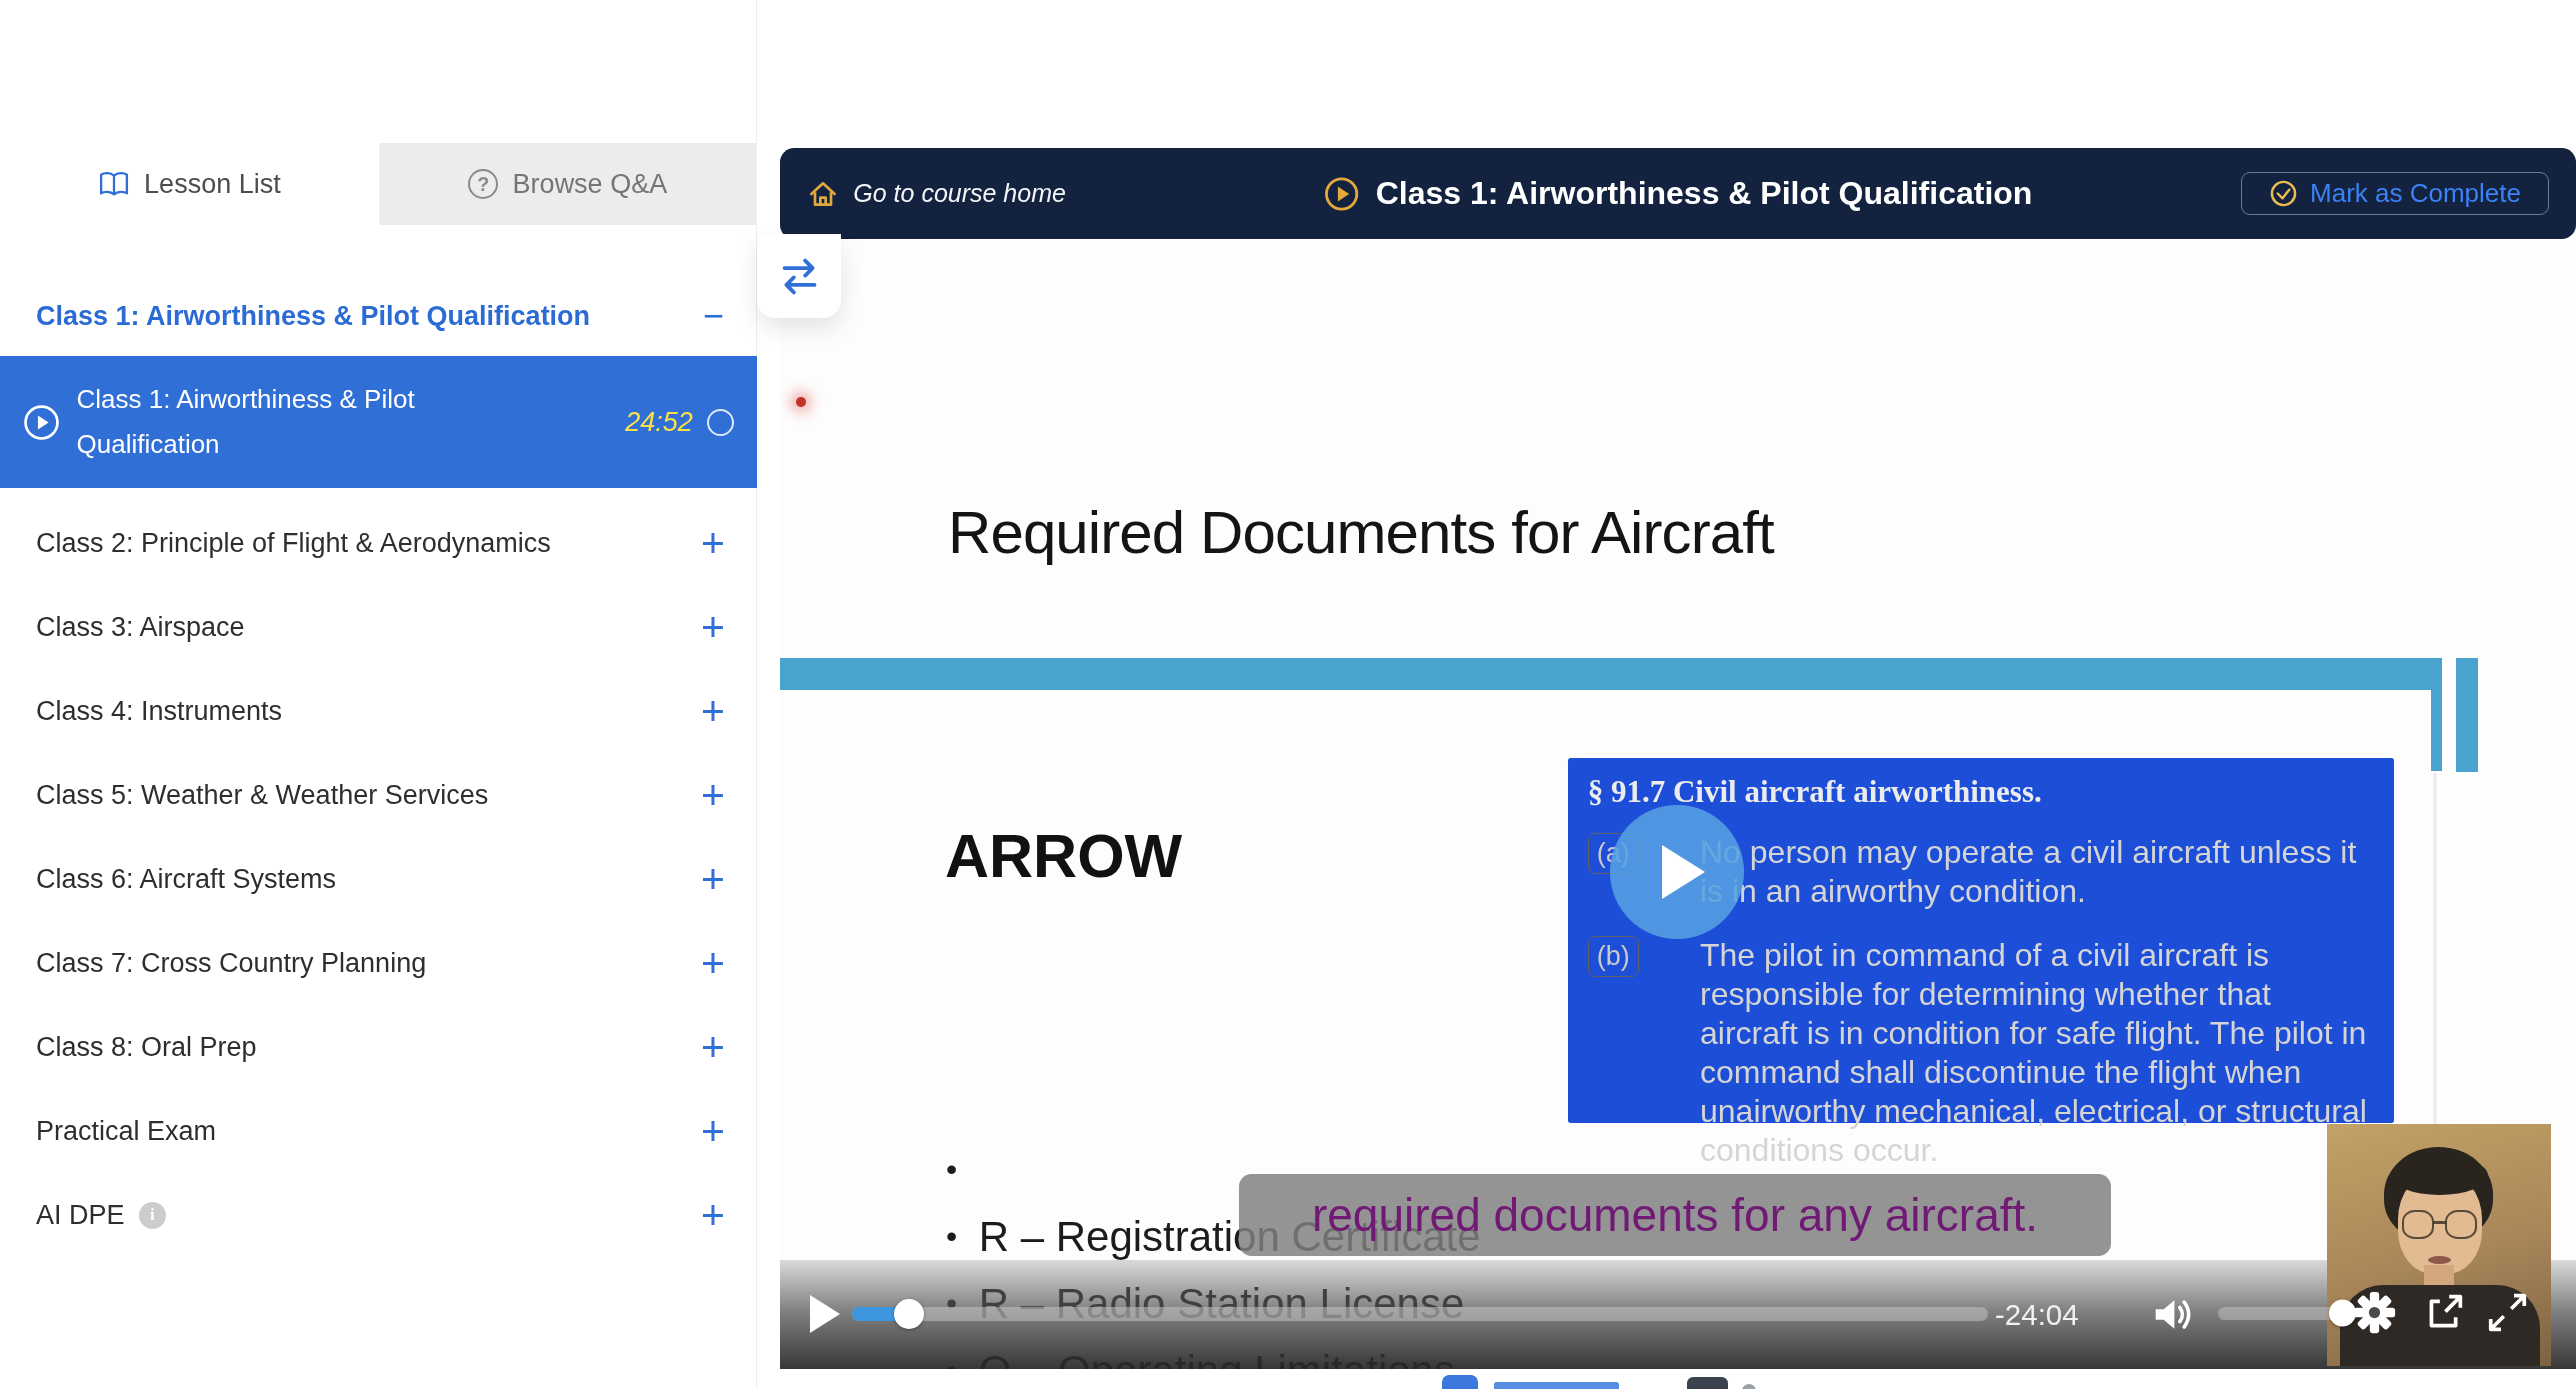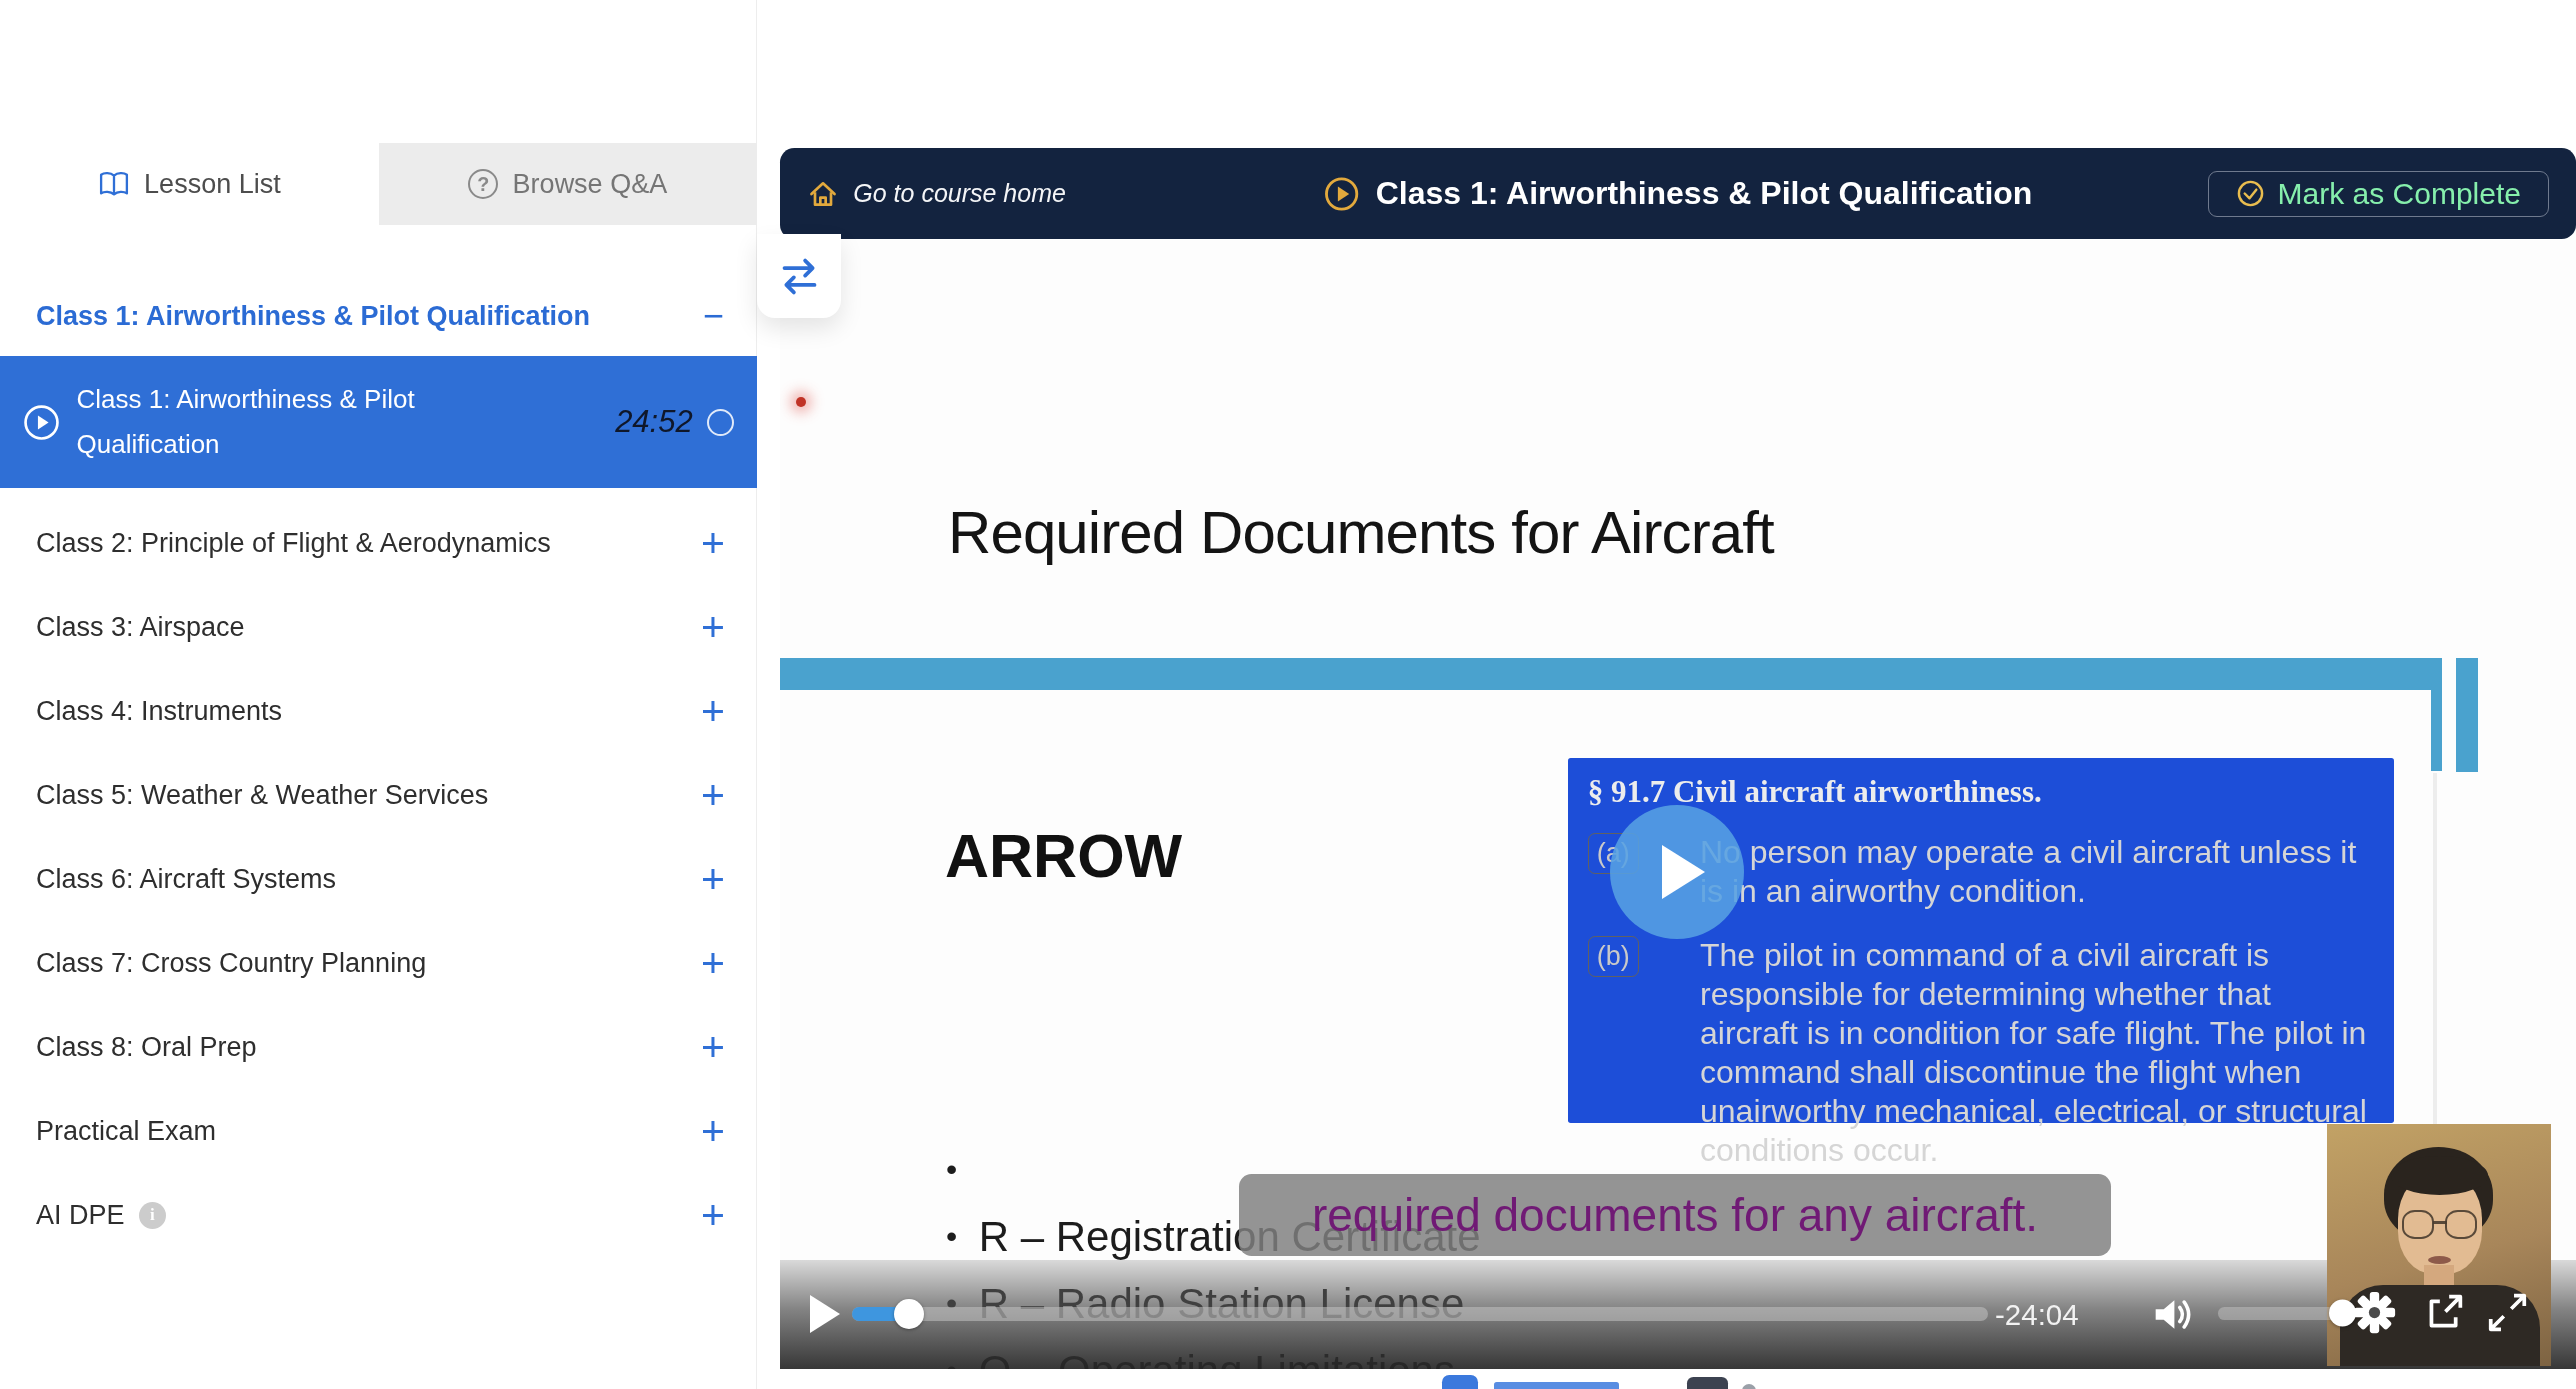--- a/index.html
+++ b/index.html
@@ -15,40 +15,40 @@
   .tab.active { background:#fff; color:#4d4d4d; }
   .tab.inactive { background:#ececec; color:#757575; }
   .qmark { width:30px; height:30px; border:2.2px solid #8a8a8a; border-radius:50%; color:#8a8a8a;
            font-size:19.7px; display:flex; align-items:center; justify-content:center; font-weight:bold; }
   .section-header { position:absolute; left:36px; right:32px; top:295px; display:flex; justify-content:space-between; align-items:center; }
   .section-header .sec-title { color:#2b6bd4; font-size:27px; font-weight:bold; }
   .section-header .collapse { color:#2b6bd4; font-size:36px; font-weight:300; cursor:pointer; }
   .active-row { position:absolute; left:0; top:356px; width:757px; height:132px; background:#2f6fd6;
                 display:flex; align-items:center; padding:0 23px 0 21.5px; }
   .active-row .lesson-text { flex:1; margin-left:16px; max-width:420px; color:#fff; font-size:26px; line-height:45px; }
-  .active-row .duration { color:#0f172a; font-size:31px; font-style:italic; margin-left:auto; }
+  .active-row .duration { color:#fde047; font-size:27px; font-style:italic; margin-left:auto; }
   .progress-ring { width:27px; height:27px; border:2.7px solid rgba(255,255,255,0.85); border-radius:50%; margin-left:14.3px; }
   .class-list { position:absolute; left:0; top:501px; width:757px; }
   .side-row { height:84px; display:flex; align-items:center; padding:0 32px 0 36px; cursor:pointer; }
   .side-row .row-label { font-size:27px; color:#2e2e2e; }
   .side-row .plus { margin-left:auto; color:#2f6fd6; font-size:41px; font-weight:300; line-height:41px; }
   .info-dot { width:27px; height:27px; background:#cccccc; border-radius:50%; color:#fff; margin-left:14.3px;
               display:flex; align-items:center; justify-content:center; font-size:17px; font-family:"Liberation Serif",serif; font-weight:bold; }
   
   .toggle-card { position:absolute; left:757px; top:234px; width:84px; height:84px; background:#fff;
                  border-radius:0 0 18px 18px; box-shadow:0 10.7px 23px rgba(0,0,0,0.10);
                  display:flex; align-items:center; justify-content:center; z-index:40; cursor:pointer; }
   
   .main-header { position:absolute; left:780px; top:148px; right:0; height:91px; background:#13233f;
                  border-radius:14.3px; display:flex; align-items:center; padding:0 27px; z-index:30; }
   .home-link { display:flex; align-items:center; gap:14.3px; color:#f4f5f7; font-size:25px; cursor:pointer;font-style:italic; }
   .header-center { position:absolute; left:50%; transform:translateX(-50%); display:flex; align-items:center; gap:16px; }
   .header-center .htitle { color:#ffffff; font-size:32px; font-weight:600; white-space:nowrap; }
   .complete-btn { margin-left:auto; display:flex; align-items:center; gap:12.5px; border:1.8px solid #6f7a8e;
-                  border-radius:9px; padding:5px 27px; color:#86efac; font-size:30px; cursor:pointer; background:transparent; }
+                  border-radius:9px; padding:5px 27px; color:#3b82f6; font-size:26px; cursor:pointer; background:transparent; }
   
   .video { position:absolute; left:780px; top:240px; width:1796px; height:1129px; background:#fdfdfd; overflow:hidden; }
   .laser-dot { position:absolute; left:16px; top:157px; width:9.8px; height:9.8px; border-radius:50%;
                background:#c03326; box-shadow:0 0 12.5px 5.4px rgba(220,60,50,0.40); z-index:5; }
   .slide-title { position:absolute; left:168px; top:258px; font-size:60px; color:#141414; letter-spacing:-0.9px; white-space:nowrap; z-index:1; }
   .bar-h { position:absolute; left:0; top:418px; width:1662px; height:32px; background:#4aa2ce; z-index:1; }
   .bar-leg { position:absolute; left:1651px; top:450px; width:10.7px; height:81px; background:#4aa2ce; z-index:1; }
   .bar-v { position:absolute; left:1676px; top:418px; width:21.5px; height:114px; background:#4aa2ce; z-index:1; }
   .slide-edge { position:absolute; left:1653px; top:533px; width:3.6px; height:490px; background:#ededed; z-index:0; }
   .arrow-heading { position:absolute; left:165px; top:581px; font-size:61px; font-weight:bold; color:#111; z-index:1; }

